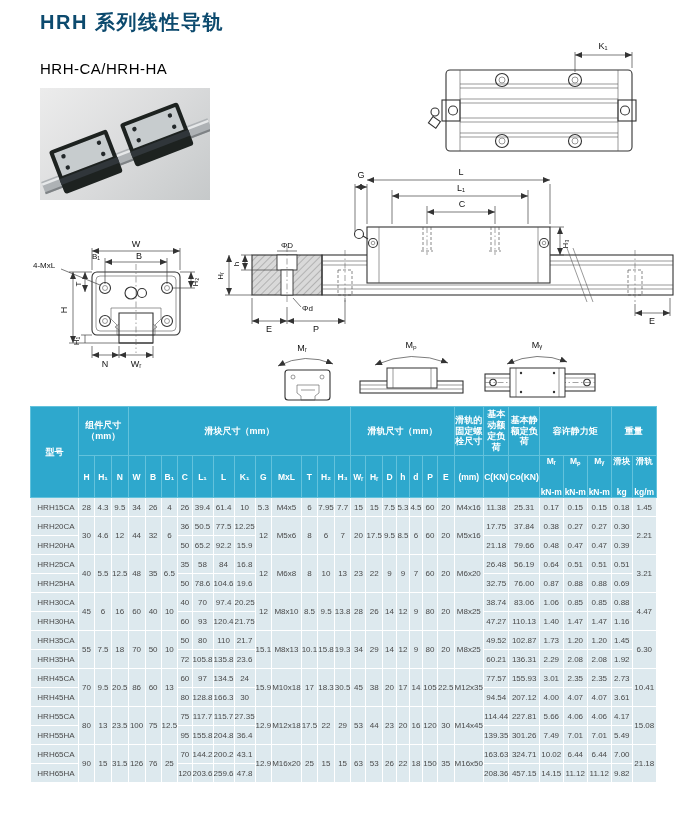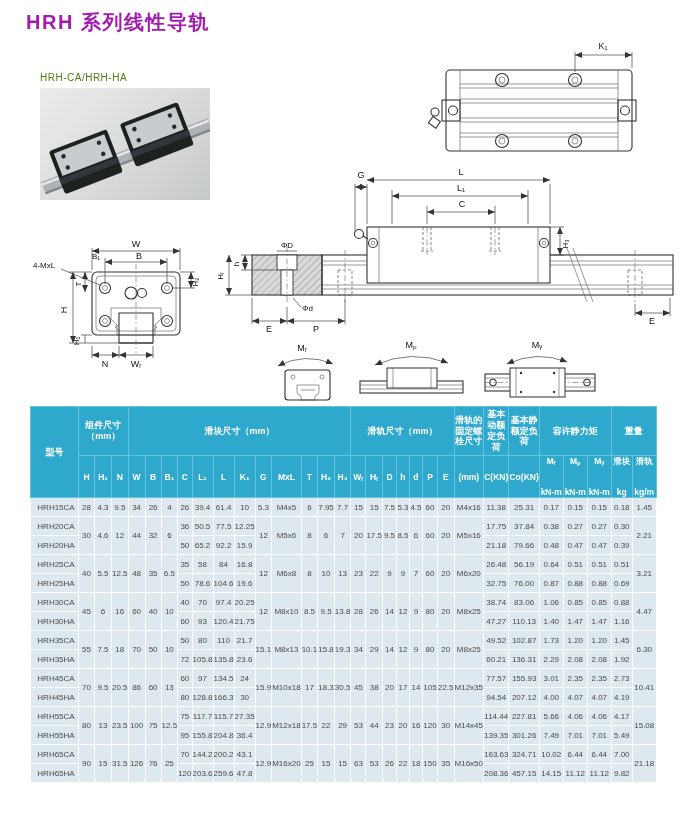--- a/index.html
+++ b/index.html
@@ -1,22 +1,22 @@
 <!DOCTYPE html>
 <html><head>
 <meta charset="utf-8">
 <style>
   * { margin:0; padding:0; box-sizing:border-box; }
   html,body { background:#fff; }
   body { width:680px; height:813px; font-family:"Liberation Sans", sans-serif; position:relative; }
   .page { position:relative; width:680px; height:813px; background:#ffffff; overflow:hidden; }
 
-  .title { position:absolute; left:26px; top:9px; font-size:20px; font-weight:bold; color:#a21caf; letter-spacing:1.5px; }
+  .title { position:absolute; left:40px; top:9px; font-size:20px; font-weight:bold; color:#0c4a6e; letter-spacing:1.5px; }
   .subtitle { position:absolute; left:40px; top:38px; font-size:14.5px; color:#1e1e1e; letter-spacing:0.5px; }
-  .model-line { position:absolute; left:40px; top:72px; font-size:10px; color:#4d7c0f; letter-spacing:0.5px; }
+  .model-line { position:absolute; left:40px; top:60px; font-size:15px; color:#000000; letter-spacing:0.5px; }
   .note { position:absolute; left:30px; top:787px; font-size:11.5px; color:#1e1e1e;margin-top:48px; }
 
   .photo { position:absolute; left:40px; top:88px; width:170px; height:112px;
            background:linear-gradient(135deg,#ececec 0%,#d9dadb 55%,#c6c9ca 100%); }
 
   svg.top-view { position:absolute; left:420px; top:38px; }
   svg.mid { position:absolute; left:15px; top:158px; }
 
   svg text { font-family:"Liberation Sans", sans-serif; font-size:9px; fill:#111; }
   svg text.sm { font-size:8px; }
@@ -668,21 +668,21 @@
           <td class="model">HRH45HA</td>
           <td>80</td>
           <td>128.8</td>
           <td>166.3</td>
           <td>30</td>
           <td>94.54</td>
           <td>207.12</td>
           <td>4.00</td>
           <td>4.07</td>
           <td>4.07</td>
-          <td>4.19</td>
+          <td>3.61</td>
         </tr>
         <tr>
           <td class="model">HRH55CA</td>
           <td rowspan="2">80</td>
           <td rowspan="2">13</td>
           <td rowspan="2">23.5</td>
           <td rowspan="2">100</td>
           <td rowspan="2">75</td>
           <td rowspan="2">12.5</td>
           <td>75</td>

